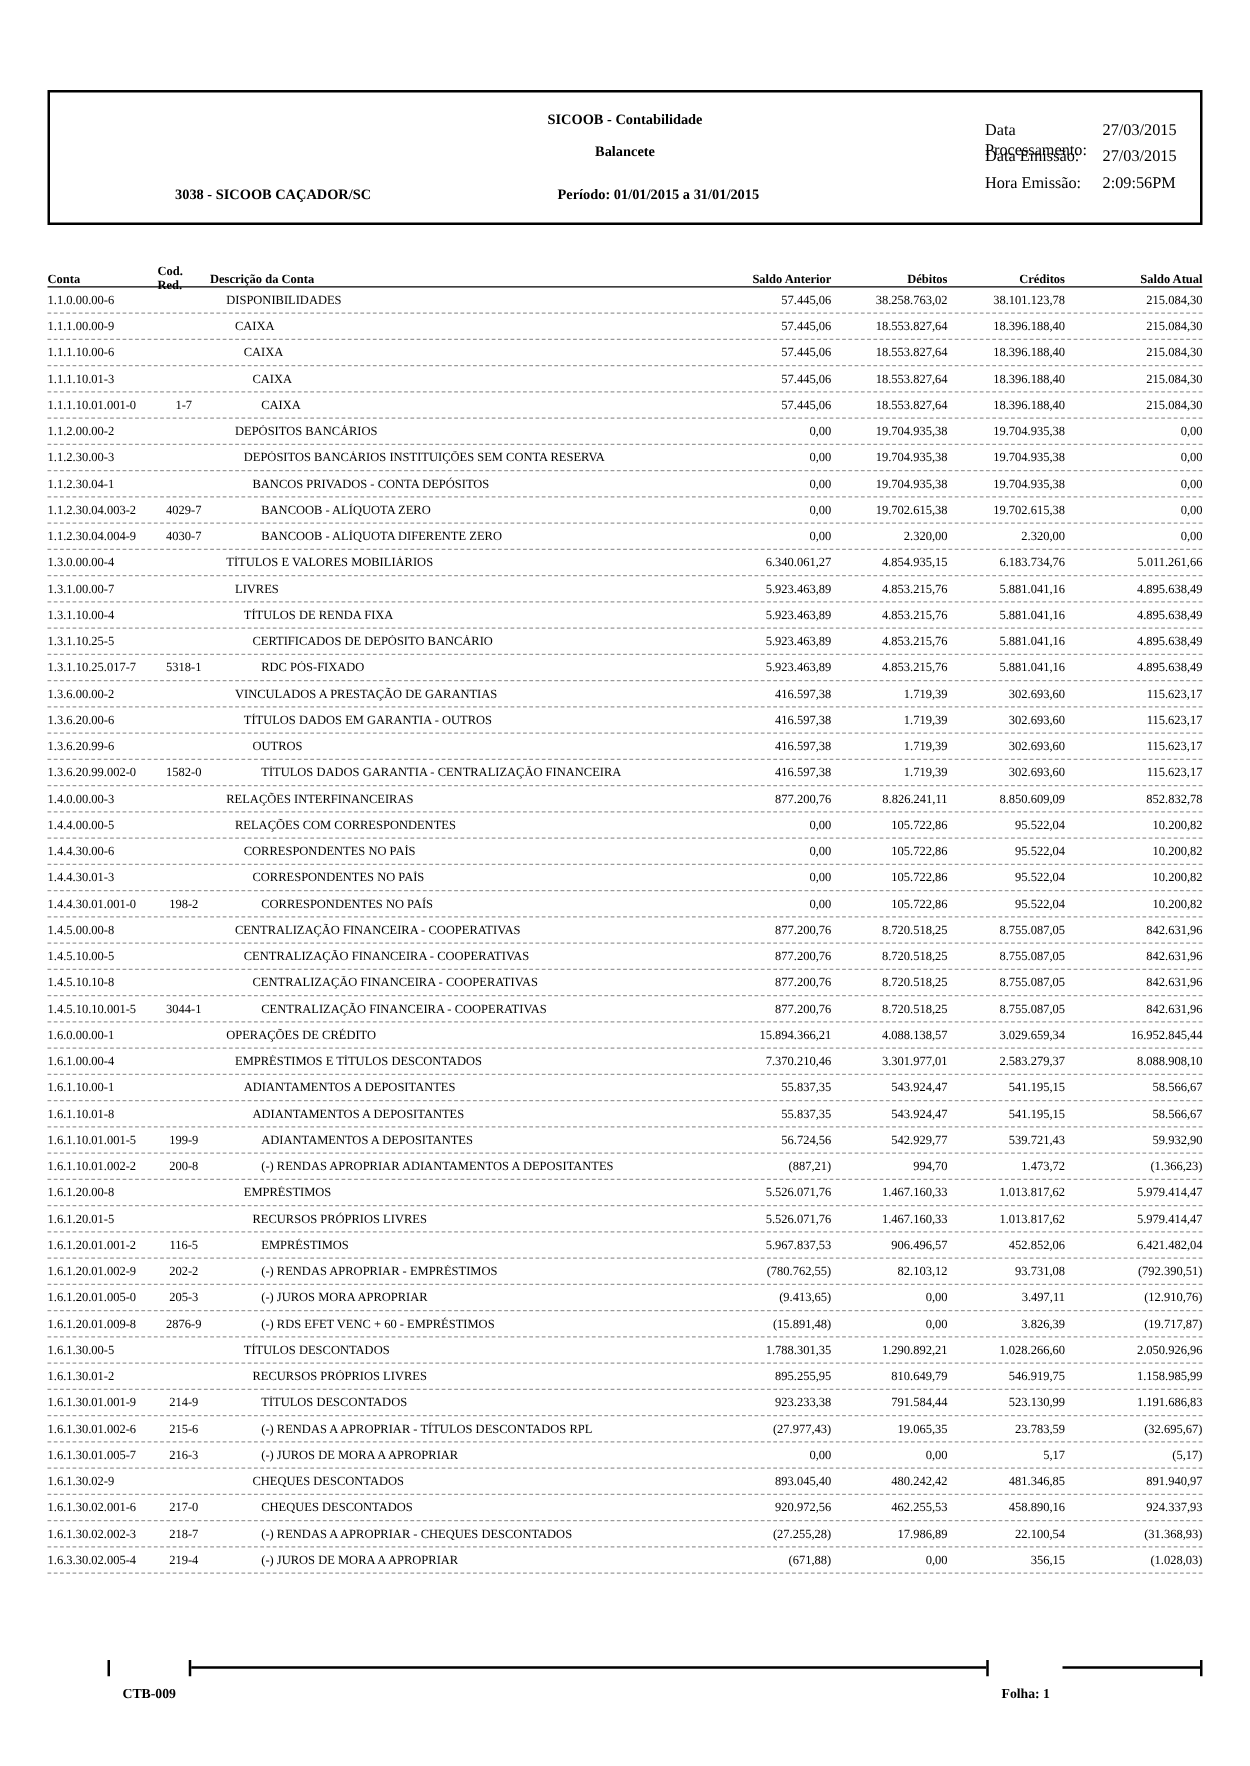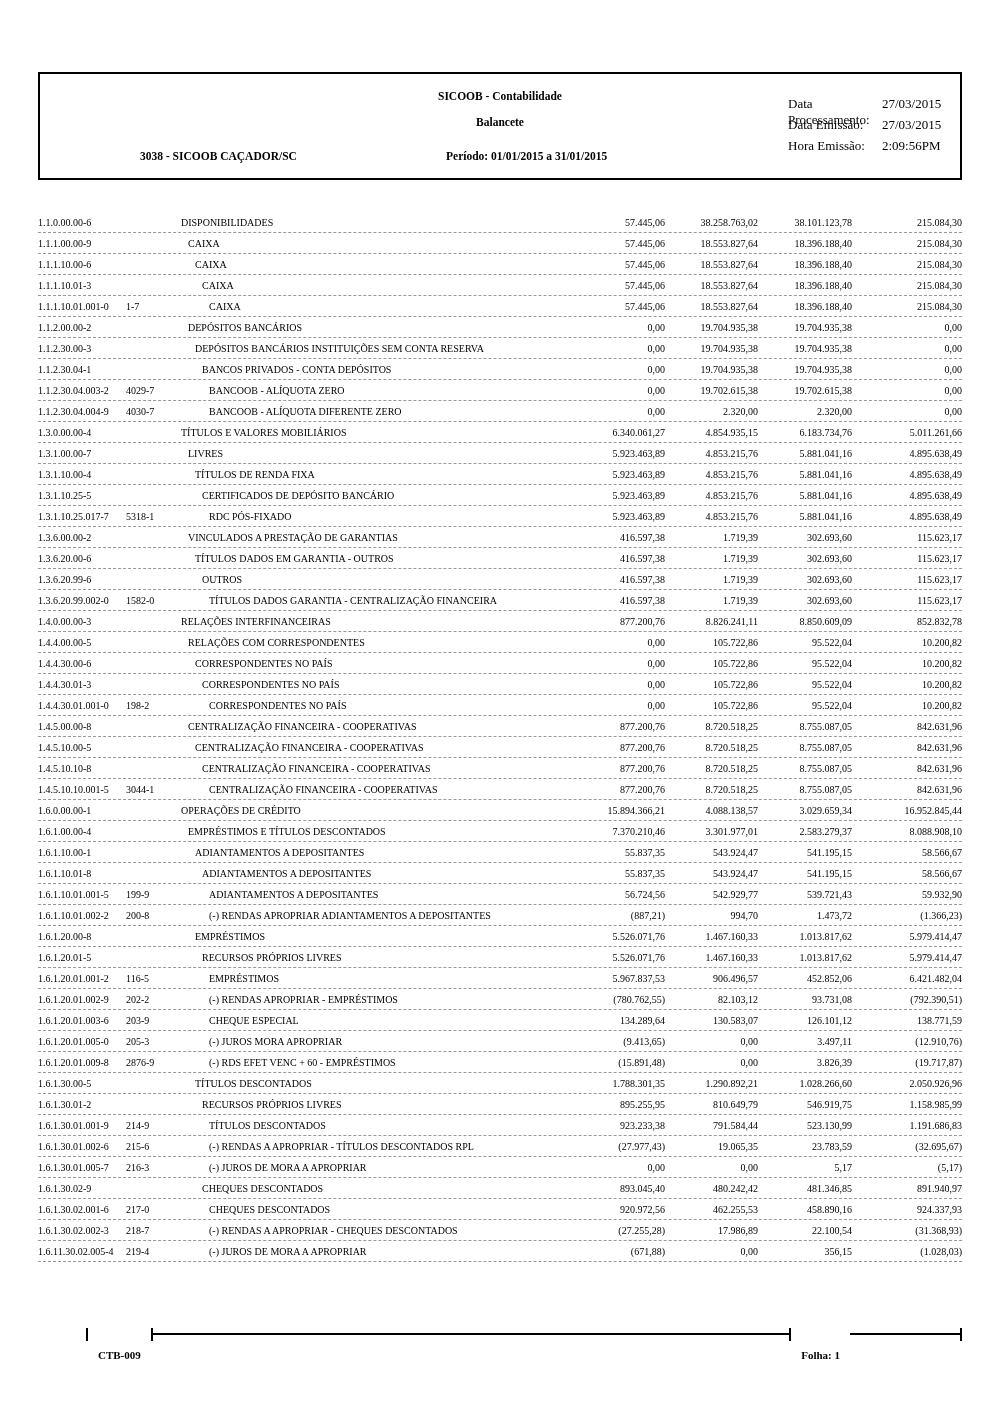--- a/index.html
+++ b/index.html
@@ -18,21 +18,21 @@
   .meta-row { display: flex; height: 21px; }
   .meta-label { width: 92px; }
   .meta-value { padding-left: 2px; }
 
   
   .table { position: absolute; left: 38px; top: 212px; width: 924px; font-size: 10px; }
   .trow { display: grid; grid-template-columns: 88px 42px 1fr 105px 93px 94px 110px; align-items: center; height: 21px; }
   .thead { font-weight: bold; height: 18px; border-bottom: 1.5px solid #000; }
   .body-row { border-bottom: 1px dashed #999; }
   .c-conta { white-space: nowrap; }
-  .c-cod { text-align: left; white-space: nowrap; }
+  .c-cod { text-align: center; white-space: nowrap; }
   .c-desc { white-space: nowrap; overflow: hidden; }
   .num { text-align: right; white-space: nowrap; }
 
   
   .footer { position: absolute; left: 38px; top: 1326px; width: 924px; height: 16px; display: flex; align-items: center; font-size: 11px; }
   .ftick { width: 0; height: 13px; border-left: 2px solid #000; }
   .fline { height: 0; border-top: 2px solid #000; }
   .fline.lead { width: 48px; border-top: none; }
   .fline.mid { flex: 1; }
   .fline.tail { width: 110px; }
@@ -60,20 +60,29 @@
         <span class="meta-label">Hora Emissão:</span>
         <span class="meta-value">2:09:56PM</span>
       </div>
     </div>
 
     <div class="h-branch">3038 - SICOOB CAÇADOR/SC</div>
     <div class="h-period">Período: 01/01/2015 a 31/01/2015</div>
   </div>
 
   <div class="table">
+    <div class="trow thead">
+      <span class="c-conta">Conta</span>
+      <span>Cod. Red.</span>
+      <span>Descrição da Conta</span>
+      <span class="num">Saldo Anterior</span>
+      <span class="num">Débitos</span>
+      <span class="num">Créditos</span>
+      <span class="num">Saldo Atual</span>
+    </div>
     <div id="table-body">
         <div class="trow body-row">
     <span class="c-conta">1.1.0.00.00-6</span>
     <span class="c-cod"></span>
     <span class="c-desc" style="padding-left: 13px;">DISPONIBILIDADES</span>
     <span class="num">57.445,06</span>
     <span class="num">38.258.763,02</span>
     <span class="num">38.101.123,78</span>
     <span class="num">215.084,30</span>
   </div>
@@ -404,29 +413,20 @@
         <div class="trow body-row">
     <span class="c-conta">1.6.1.20.01.002-9</span>
     <span class="c-cod">202-2</span>
     <span class="c-desc" style="padding-left: 41px;">(-) RENDAS APROPRIAR - EMPRÉSTIMOS</span>
     <span class="num">(780.762,55)</span>
     <span class="num">82.103,12</span>
     <span class="num">93.731,08</span>
     <span class="num">(792.390,51)</span>
   </div>
         <div class="trow body-row">
-    <span class="c-conta">1.6.1.20.01.003-6</span>
-    <span class="c-cod">203-9</span>
-    <span class="c-desc" style="padding-left: 41px;">CHEQUE ESPECIAL</span>
-    <span class="num">134.289,64</span>
-    <span class="num">130.583,07</span>
-    <span class="num">126.101,12</span>
-    <span class="num">138.771,59</span>
-  </div>
-        <div class="trow body-row">
     <span class="c-conta">1.6.1.20.01.005-0</span>
     <span class="c-cod">205-3</span>
     <span class="c-desc" style="padding-left: 41px;">(-) JUROS MORA APROPRIAR</span>
     <span class="num">(9.413,65)</span>
     <span class="num">0,00</span>
     <span class="num">3.497,11</span>
     <span class="num">(12.910,76)</span>
   </div>
         <div class="trow body-row">
     <span class="c-conta">1.6.1.20.01.009-8</span>
@@ -503,21 +503,21 @@
         <div class="trow body-row">
     <span class="c-conta">1.6.1.30.02.002-3</span>
     <span class="c-cod">218-7</span>
     <span class="c-desc" style="padding-left: 41px;">(-) RENDAS A APROPRIAR - CHEQUES DESCONTADOS</span>
     <span class="num">(27.255,28)</span>
     <span class="num">17.986,89</span>
     <span class="num">22.100,54</span>
     <span class="num">(31.368,93)</span>
   </div>
         <div class="trow body-row">
-    <span class="c-conta">1.6.11.30.02.005-4</span>
+    <span class="c-conta">1.6.3.30.02.005-4</span>
     <span class="c-cod">219-4</span>
     <span class="c-desc" style="padding-left: 41px;">(-) JUROS DE MORA A APROPRIAR</span>
     <span class="num">(671,88)</span>
     <span class="num">0,00</span>
     <span class="num">356,15</span>
     <span class="num">(1.028,03)</span>
   </div>
       </div>
   </div>
 

